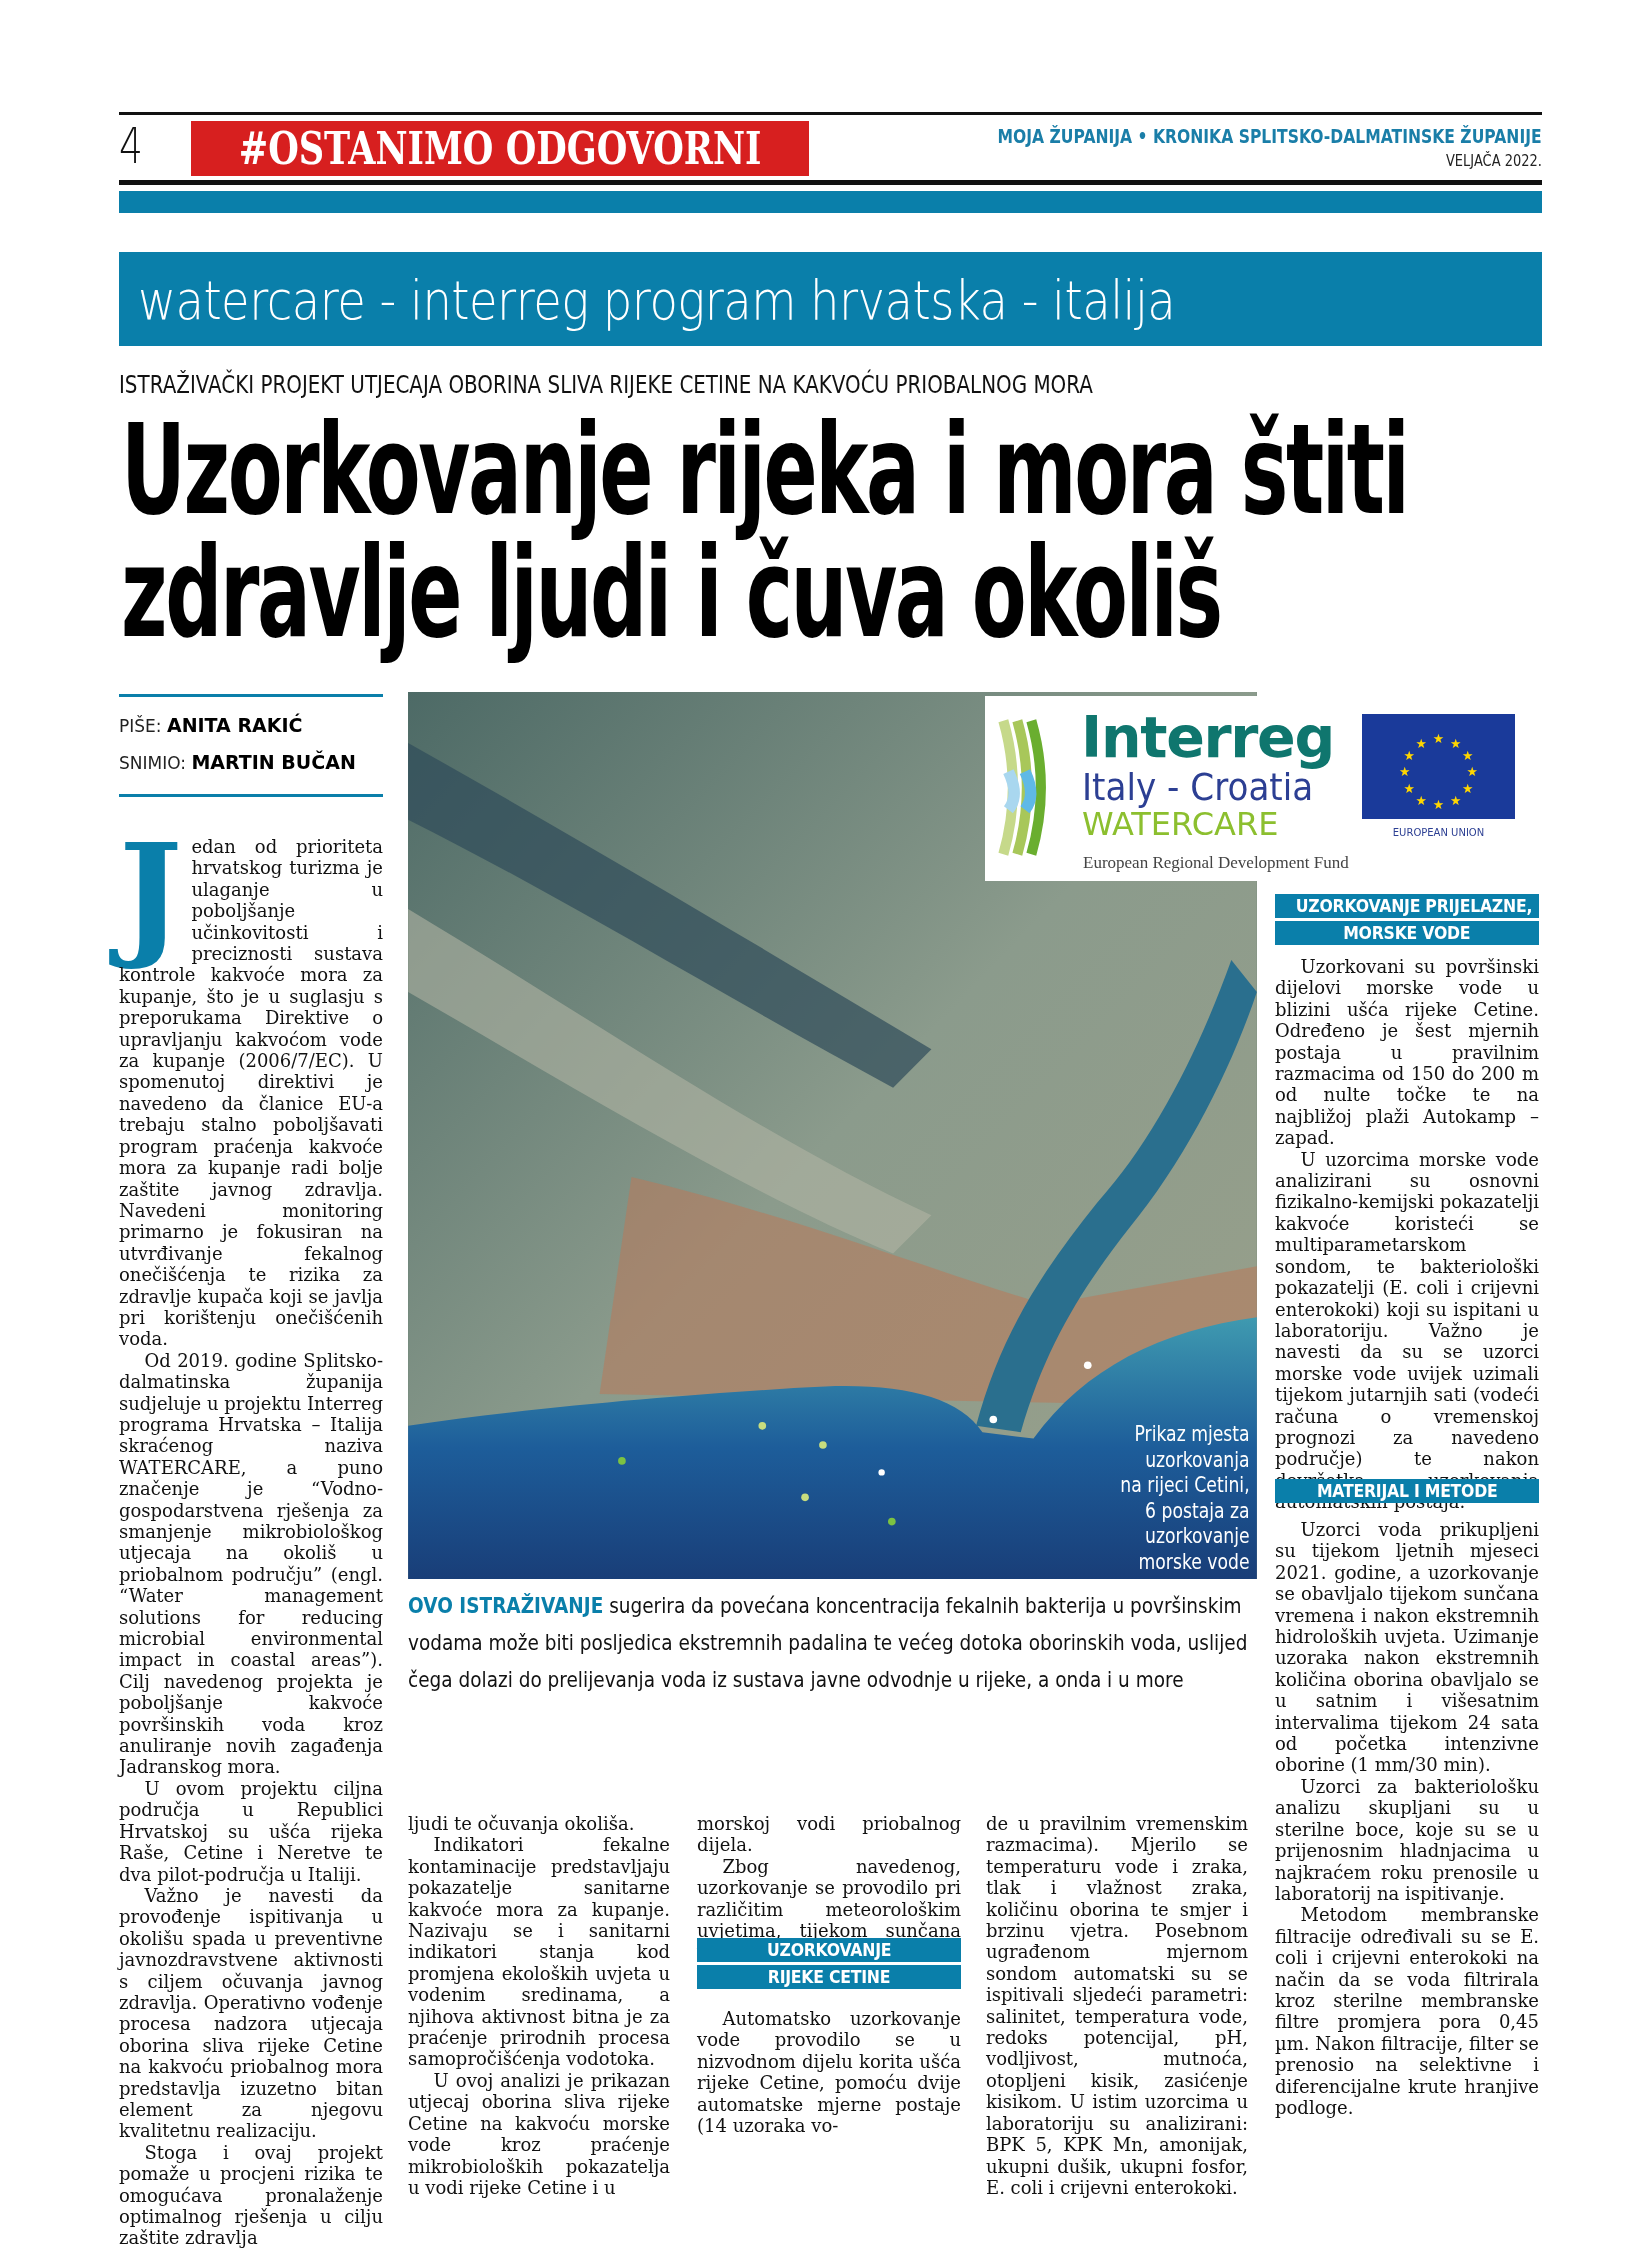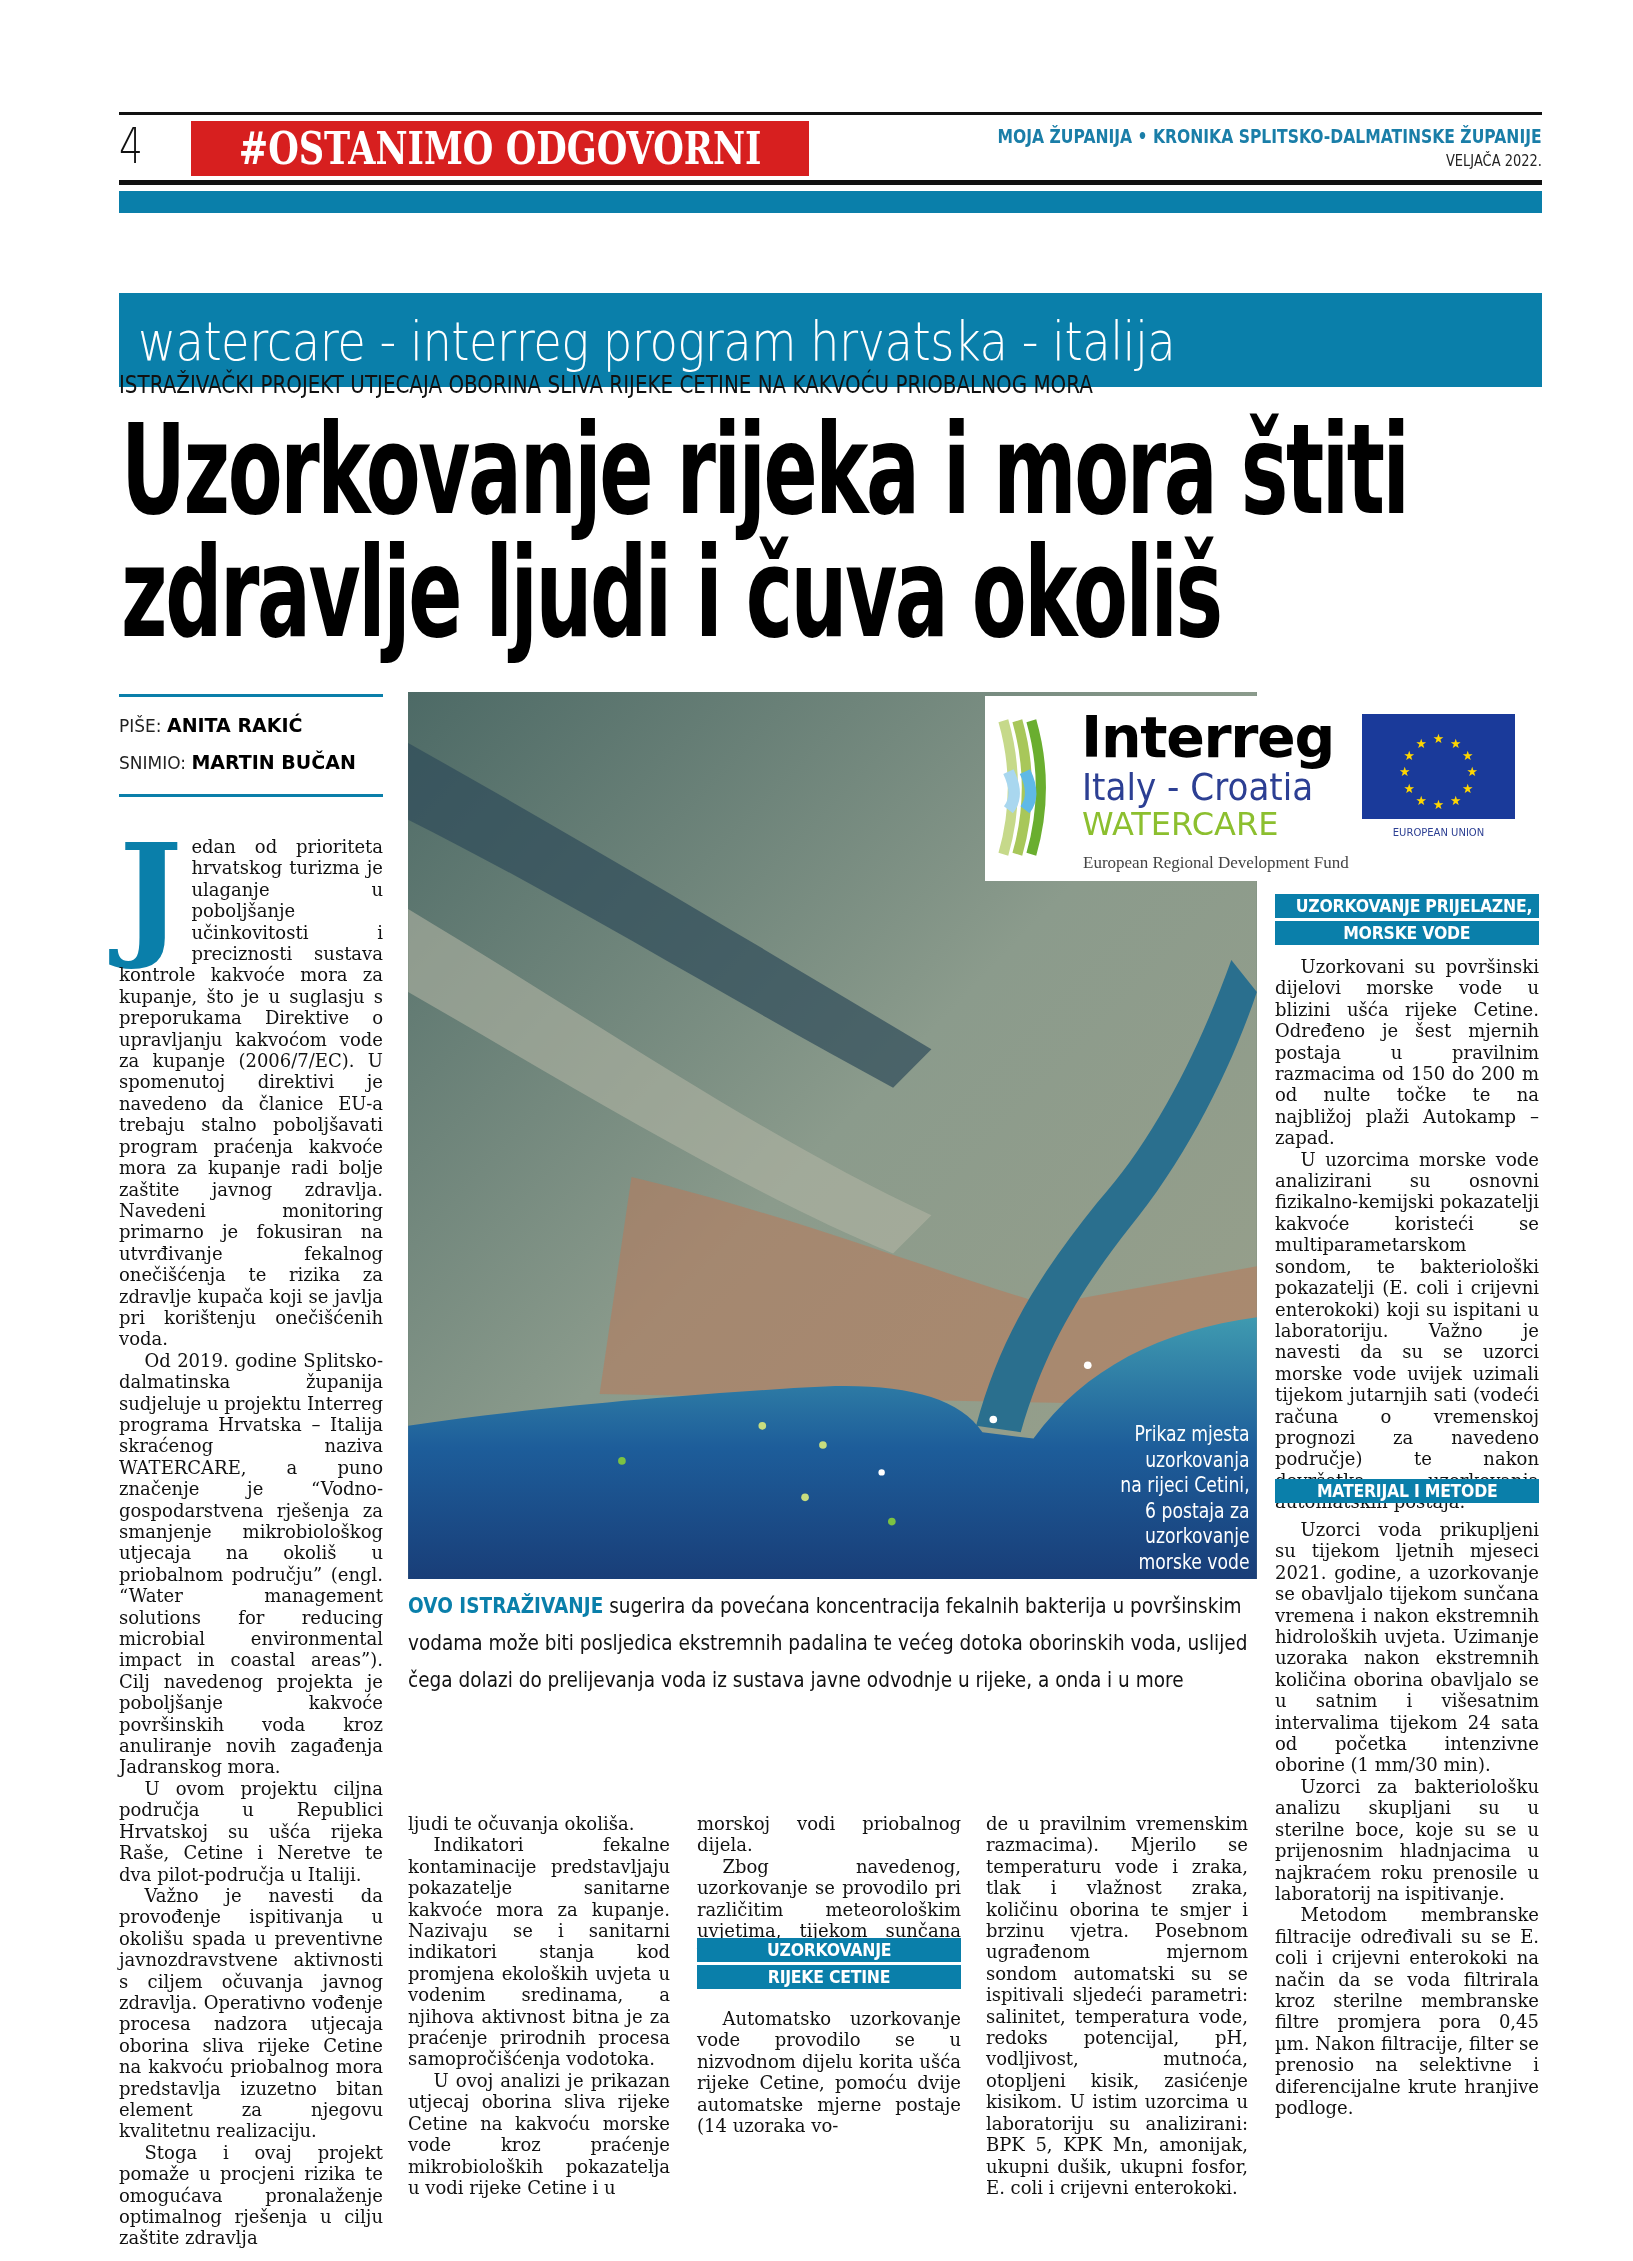--- a/index.html
+++ b/index.html
@@ -10,21 +10,21 @@
   .rule-top { left: 119px; top: 112px; width: 1423px; height: 3.2px; background: #111; }
   .rule-mid { left: 119px; top: 180px; width: 1423px; height: 4.5px; background: #111; }
   .page-num { left: 119px; top: 121px; font-family: "DejaVu Sans", sans-serif; font-size: 50px; font-weight: 300; line-height: 51px; color: #111; transform: scaleX(0.75); transform-origin: left top; }
   .tag-box { left: 191px; top: 121px; width: 618px; height: 55px; background: #d71f1f; display:flex; align-items:center; justify-content:center; }
   .tag-box span { font-family: "DejaVu Serif", serif; font-weight: 700; font-size: 45px; color: #fff; letter-spacing: 0px; transform: scaleX(0.78); white-space: nowrap; }
   .kicker-top { right: 91px; top: 125px; font-family: "DejaVu Sans", sans-serif; font-weight: 700; font-size: 19px; color: #1a7ea8; white-space: nowrap; transform: scaleX(0.82); transform-origin: right top; }
   .date { right: 91px; top: 152px; font-family: "DejaVu Sans", sans-serif; font-size: 15.3px; color: #222; white-space: nowrap; transform: scaleX(0.85); transform-origin: right top; }
   .blue-bar { left: 119px; top: 191px; width: 1423px; height: 22.3px; background: #0a7faa; }
 
   
-  .section-banner { left: 119px; top: 252px; width: 1423px; height: 94px; background: #0a7faa; margin-top: 41px; }
+  .section-banner { left: 119px; top: 252px; width: 1423px; height: 94px; background: #0a7faa; }
   .section-banner span { position:absolute; left: 19px; top: 16.6px; font-family: "DejaVu Sans", sans-serif; font-weight: 200; font-size: 54px; color: #fff; white-space: nowrap; transform: scaleX(0.86); transform-origin: left top; letter-spacing: -0.6px; }
 
   .subhead { left: 119px; top: 369px; font-family: "DejaVu Sans", sans-serif; font-size: 25.5px; color: #111; white-space: nowrap; transform: scaleX(0.78); transform-origin: left top; }
   .headline { left: 121px; top: 408px; font-family: "DejaVu Sans", sans-serif; font-weight: 700; font-size: 125px; line-height: 123px; color: #000; white-space: nowrap; transform: scaleX(0.64); transform-origin: left top; letter-spacing: -3.8px; }
 
   
   .byline-rule { left: 119px; width: 264px; height: 2.6px; background: #0a7faa; }
   .byline { left: 119px; font-family: "DejaVu Sans", sans-serif; font-size: 17px; color: #222; white-space: nowrap; }
   .byline b { font-weight: 700; color: #000; font-size: 19px; }
 
@@ -122,21 +122,21 @@
 </div>
 
 <div class="abs logo-box">
   <svg width="89" height="147" style="position:absolute;left:11.5px;top:18px" viewBox="0 0 140 230">
     <path d="M10,10 C30,80 30,150 10,220" stroke="#c6d98a" stroke-width="16" fill="none"></path>
     <path d="M32,10 C52,80 52,150 32,220" stroke="#a8c75a" stroke-width="16" fill="none"></path>
     <path d="M54,10 C74,80 74,150 54,220" stroke="#6aae2f" stroke-width="16" fill="none"></path>
     <path d="M18,90 C30,115 30,135 18,150" stroke="#a9d7ef" stroke-width="18" fill="none"></path>
     <path d="M44,90 C56,115 56,135 44,150" stroke="#5fb9e6" stroke-width="18" fill="none"></path>
   </svg>
-  <div style="position:absolute;left:96px;top:11.5px;font-family:'DejaVu Sans',sans-serif;font-weight:700;font-size:57px;line-height:59px;color:#000000;letter-spacing:-1.3px;">Interreg</div>
+  <div style="position:absolute;left:96px;top:11.5px;font-family:'DejaVu Sans',sans-serif;font-weight:700;font-size:57px;line-height:59px;color:#0f766e;letter-spacing:-1.3px;">Interreg</div>
   <div style="position:absolute;left:97px;top:71px;font-family:'DejaVu Sans',sans-serif;font-size:38px;line-height:40px;color:#2c3f93;white-space:nowrap;transform:scaleX(0.9);transform-origin:left top;">Italy - Croatia</div>
   <div style="position:absolute;left:97px;top:112px;font-family:'DejaVu Sans',sans-serif;font-size:32px;line-height:33px;color:#8cbf2f;">WATERCARE</div>
   <div style="position:absolute;left:98px;top:157px;font-family:Liberation Serif, serif;font-size:17px;color:#444;white-space:nowrap;">European Regional Development Fund</div>
   <div style="position:absolute;left:377px;top:18px;width:153px;height:105px;background:#1a3a9a;">
     <svg width="153" height="105" viewBox="0 0 240 165">
       <g fill="#ffd600" font-size="20" text-anchor="middle" font-family="DejaVu Sans, sans-serif">
         <text x="120" y="46">★</text>
           <text x="147" y="53">★</text>
           <text x="166" y="72">★</text>
         <text x="173" y="98">★</text>

